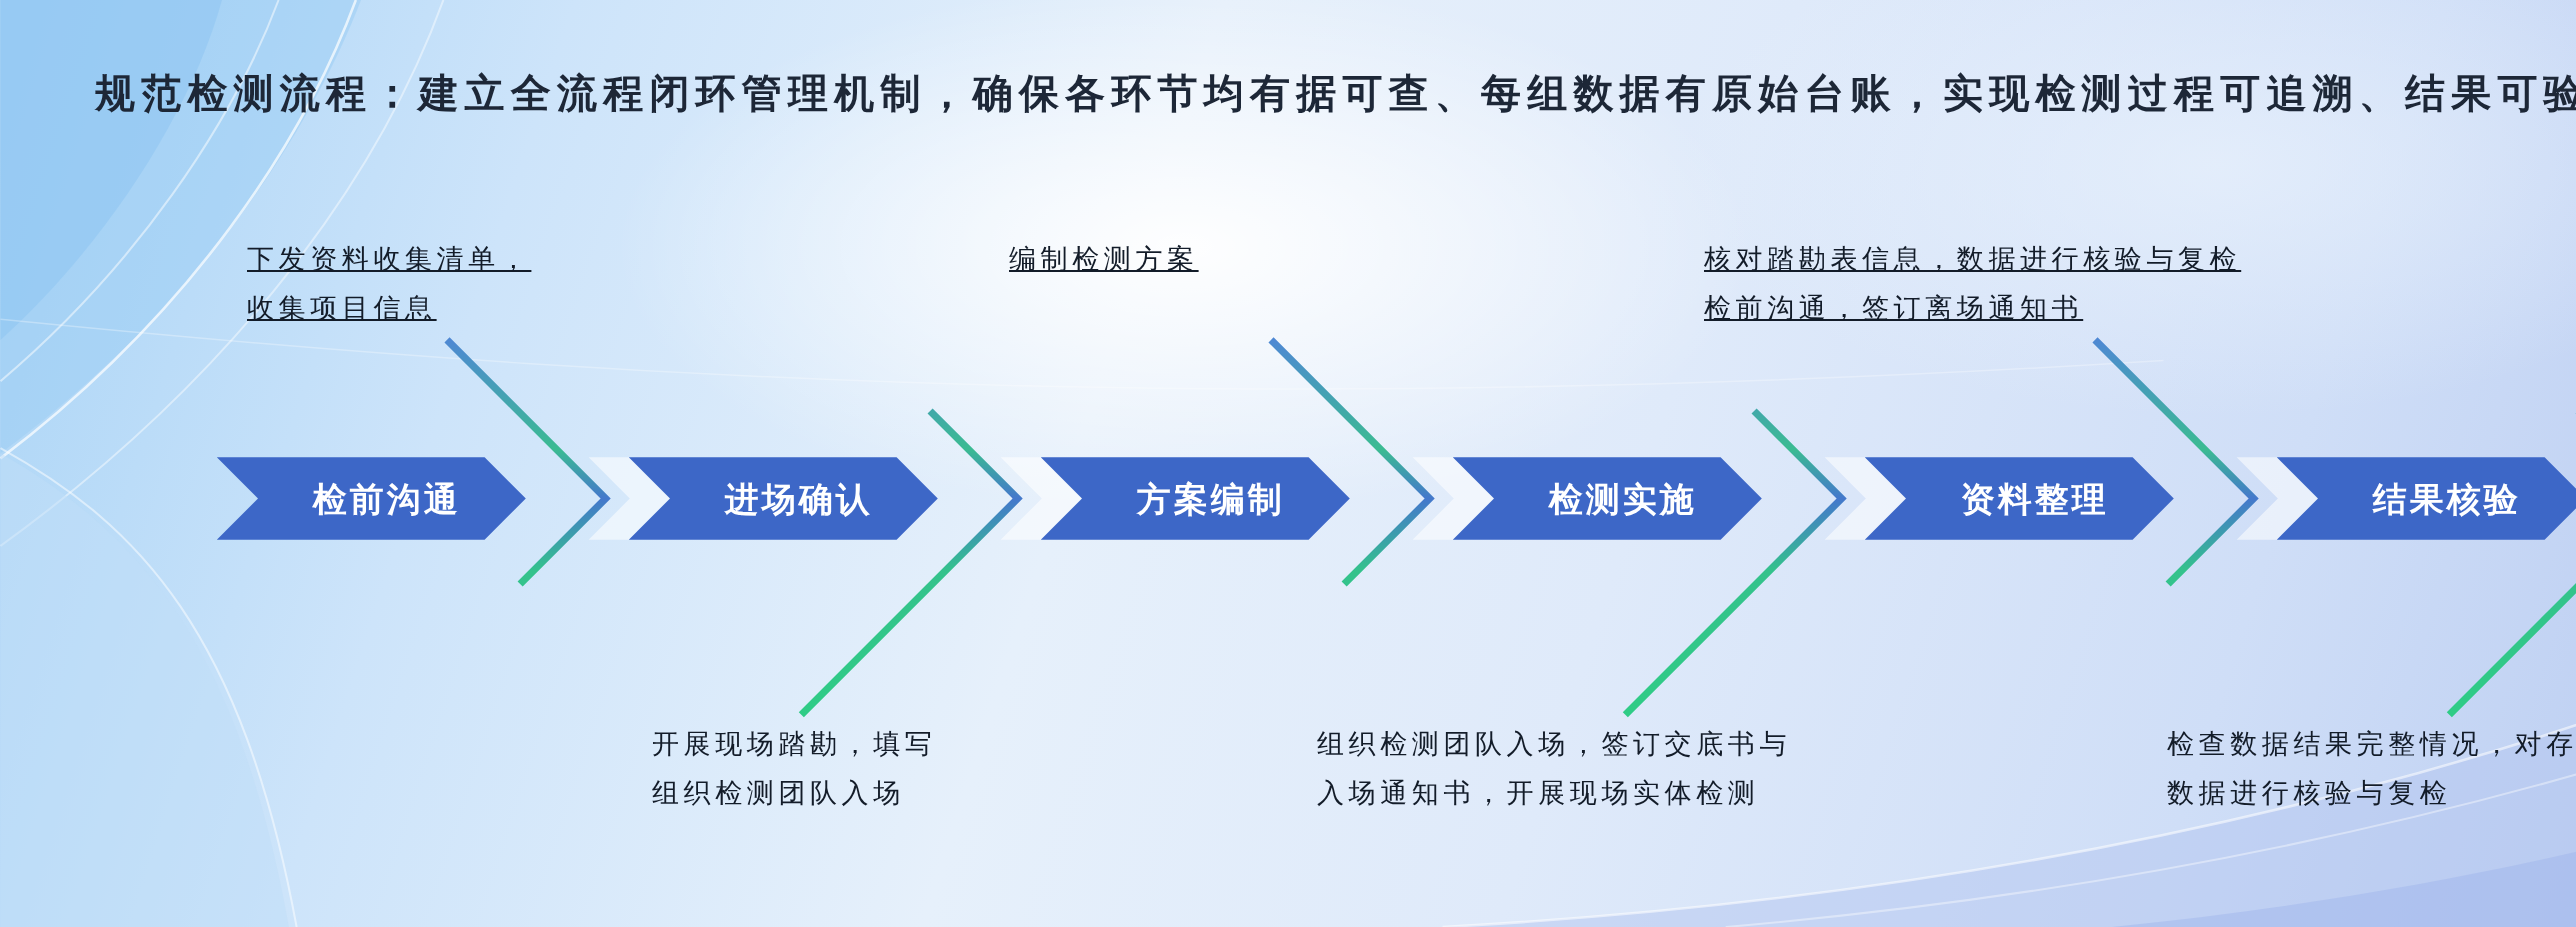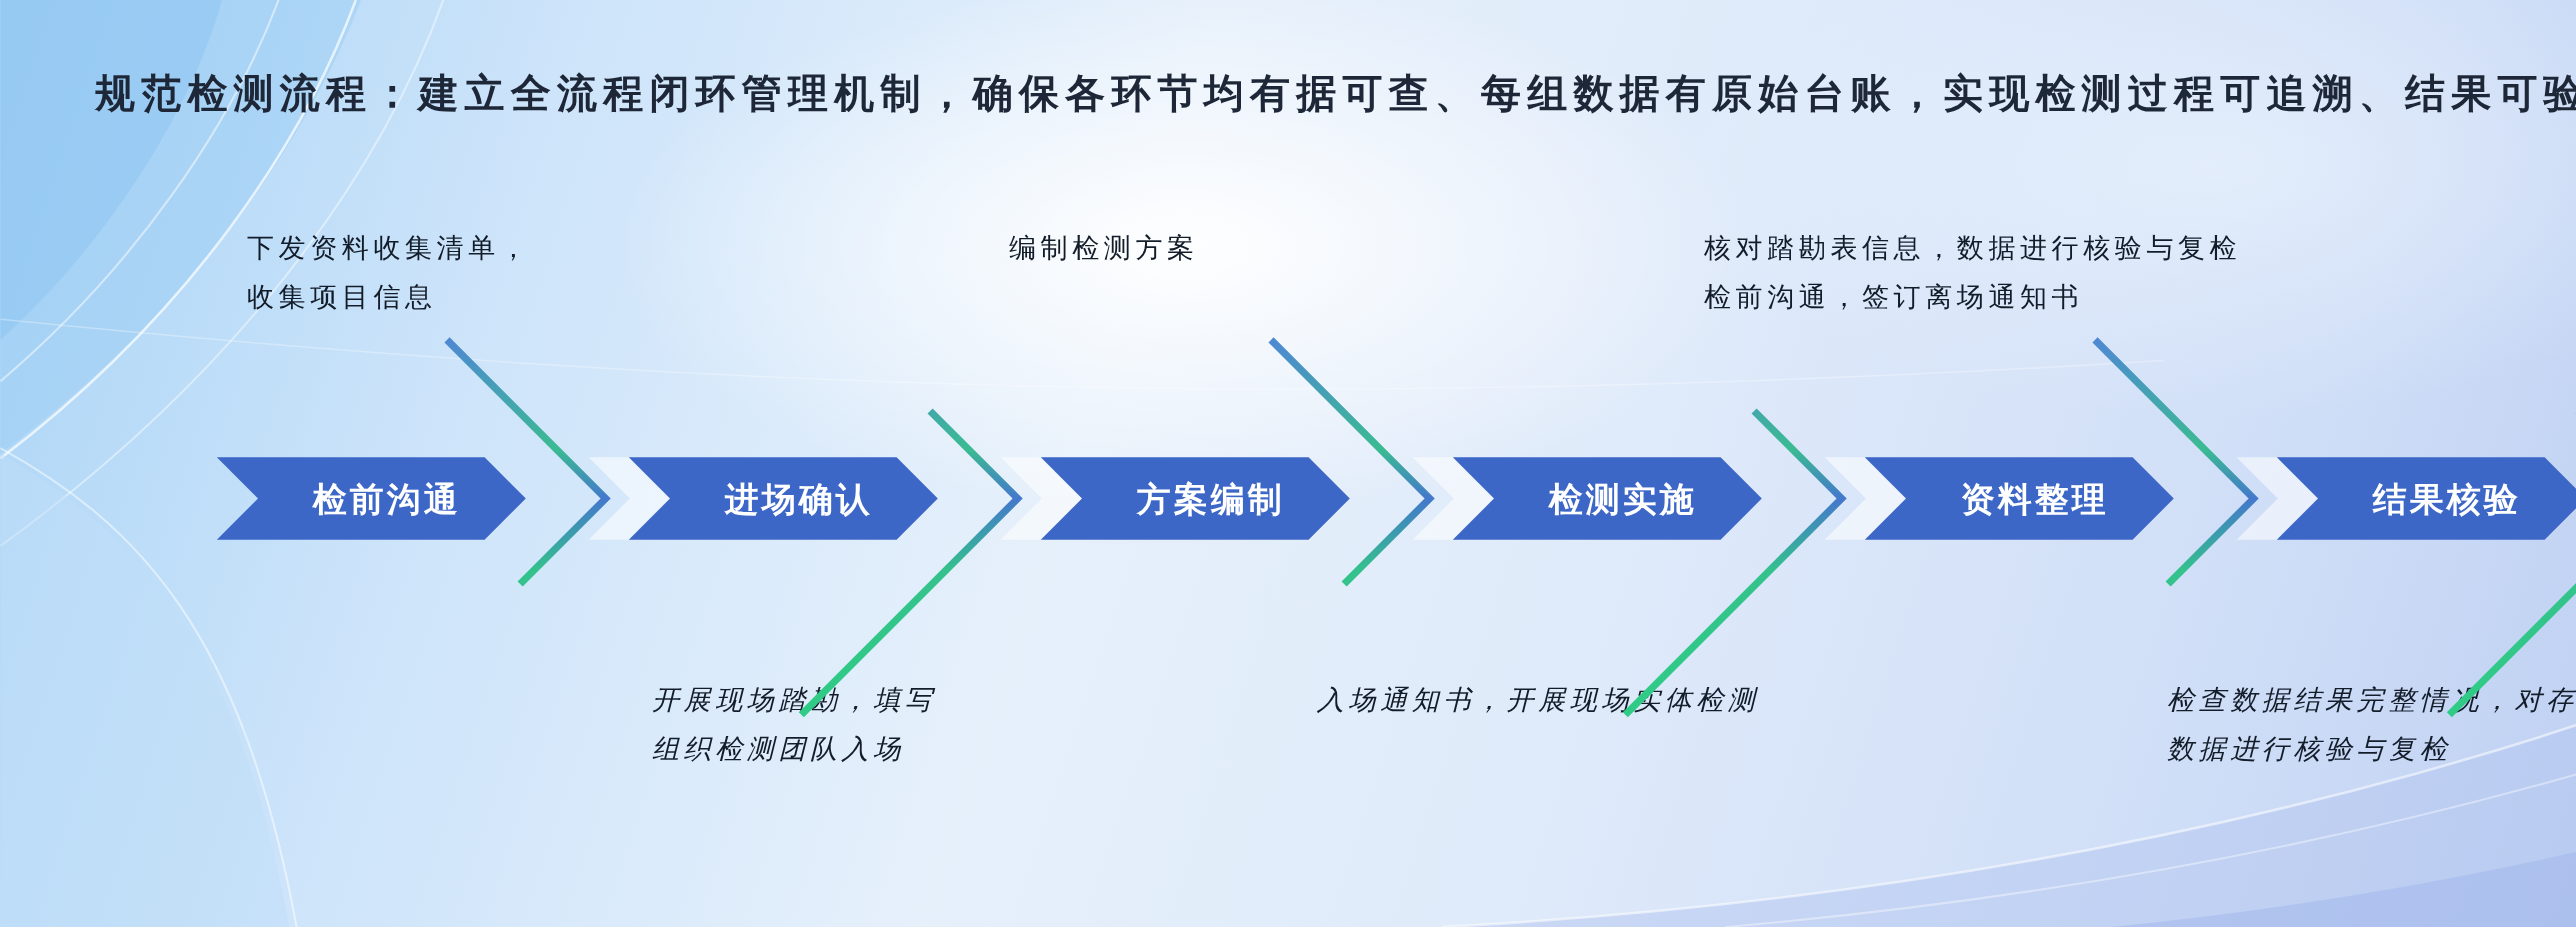--- a/index.html
+++ b/index.html
@@ -16,22 +16,22 @@
   }
   svg.bg,svg.flow{position:absolute;left:0;top:0;width:3297px;height:927px;}
   .page-title{
     position:absolute;left:95px;top:66px;margin:0;
     font-size:40px;font-weight:700;letter-spacing:6.2px;color:#1d2737;white-space:nowrap;
   }
   .note{
     position:absolute;font-size:27px;line-height:49px;letter-spacing:4.6px;
     color:#131c29;white-space:nowrap;
   }
-  .note.above{top:224px;}
-  .note.below{top:676px;font-style:italic;}
+  .note.above{top:235px;text-decoration:underline;}
+  .note.below{top:720px;}
   .step-label{
     font-family:"Liberation Sans","DejaVu Sans",sans-serif;
     font-size:66px;font-weight:700;letter-spacing:6px;
     fill:#ffffff;text-anchor:middle;
   }
 </style>
 </head>
 <body>
 
 <div class="stage">
@@ -66,20 +66,21 @@
   <div class="note above" style="left:1704px">
     <div>核对踏勘表信息，数据进行核验与复检</div>
     <div>检前沟通，签订离场通知书</div>
   </div>
 
   <div class="note below" style="left:652px">
     <div>开展现场踏勘，填写</div>
     <div>组织检测团队入场</div>
   </div>
   <div class="note below" style="left:1317px">
+    <div>组织检测团队入场，签订交底书与</div>
     <div>入场通知书，开展现场实体检测</div>
   </div>
   <div class="note below" style="left:2167px">
     <div>检查数据结果完整情况，对存疑</div>
     <div>数据进行核验与复检</div>
   </div>
 
   <svg class="flow" viewBox="0 0 6400 1800">
     <defs>
       <linearGradient id="lineGrad" gradientUnits="userSpaceOnUse" x1="0" y1="650" x2="0" y2="1390">

